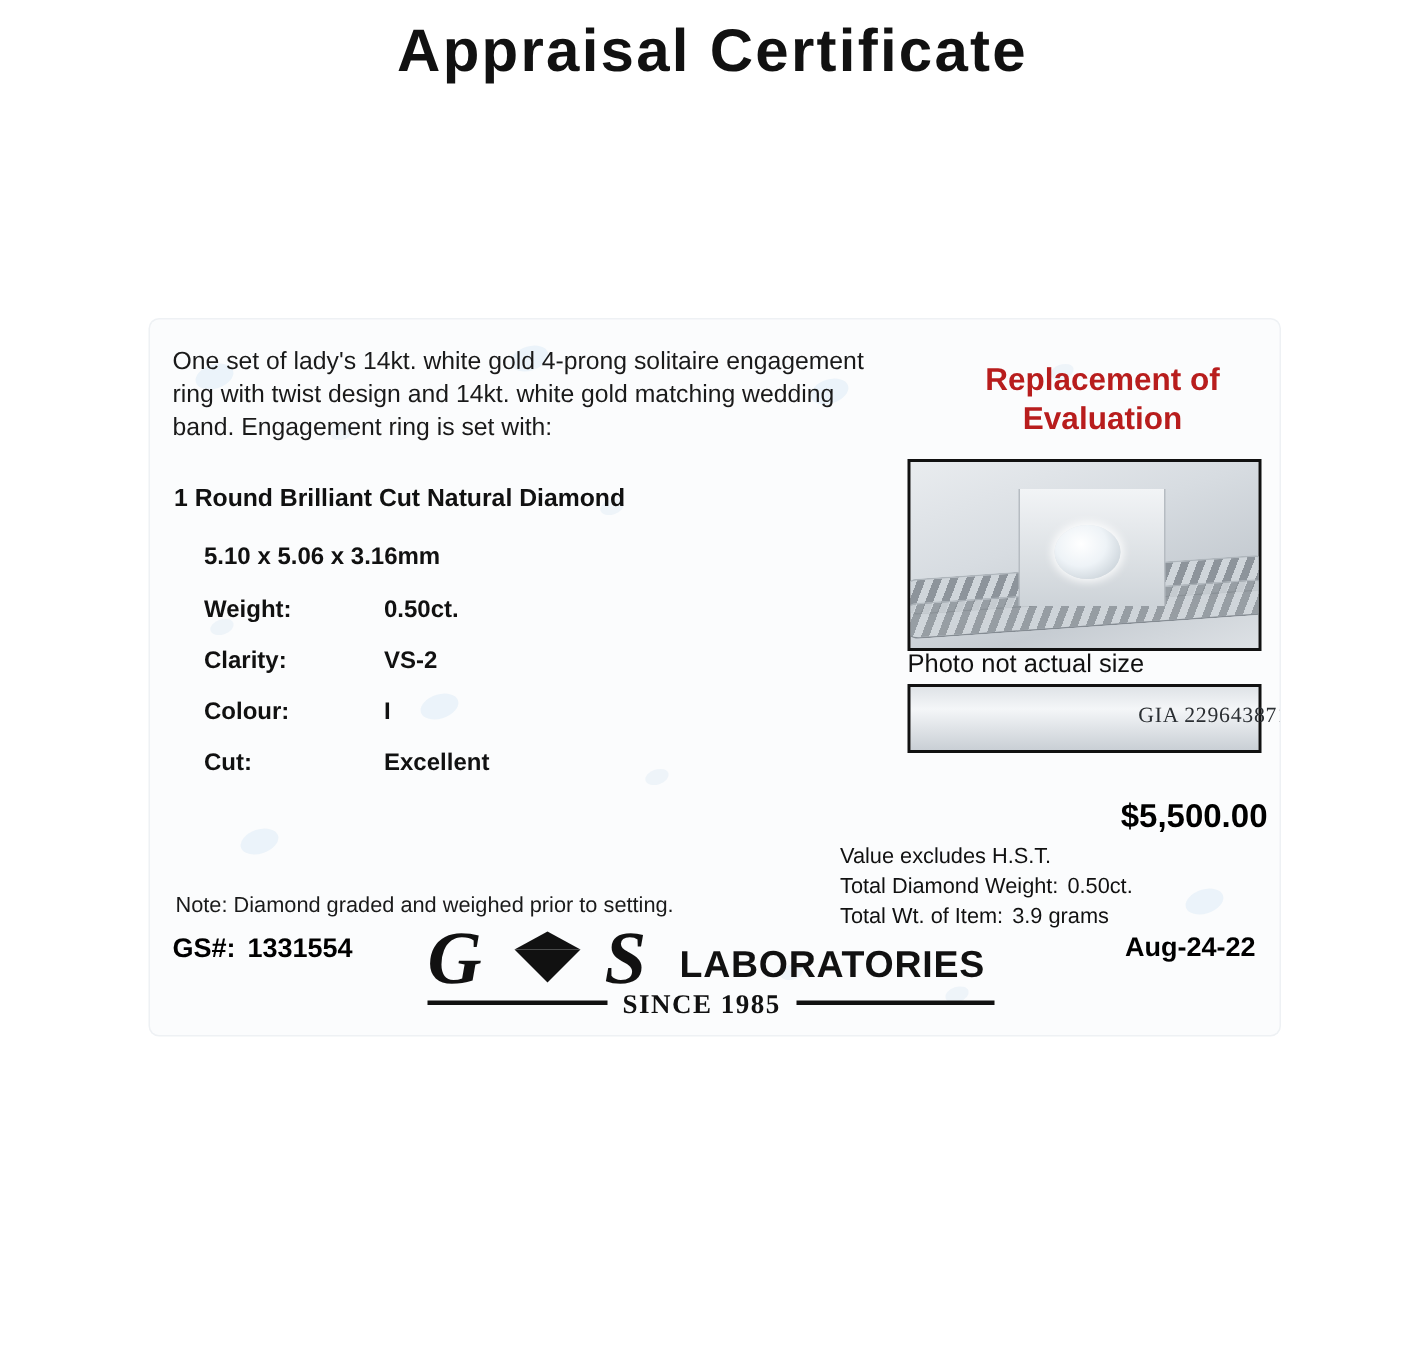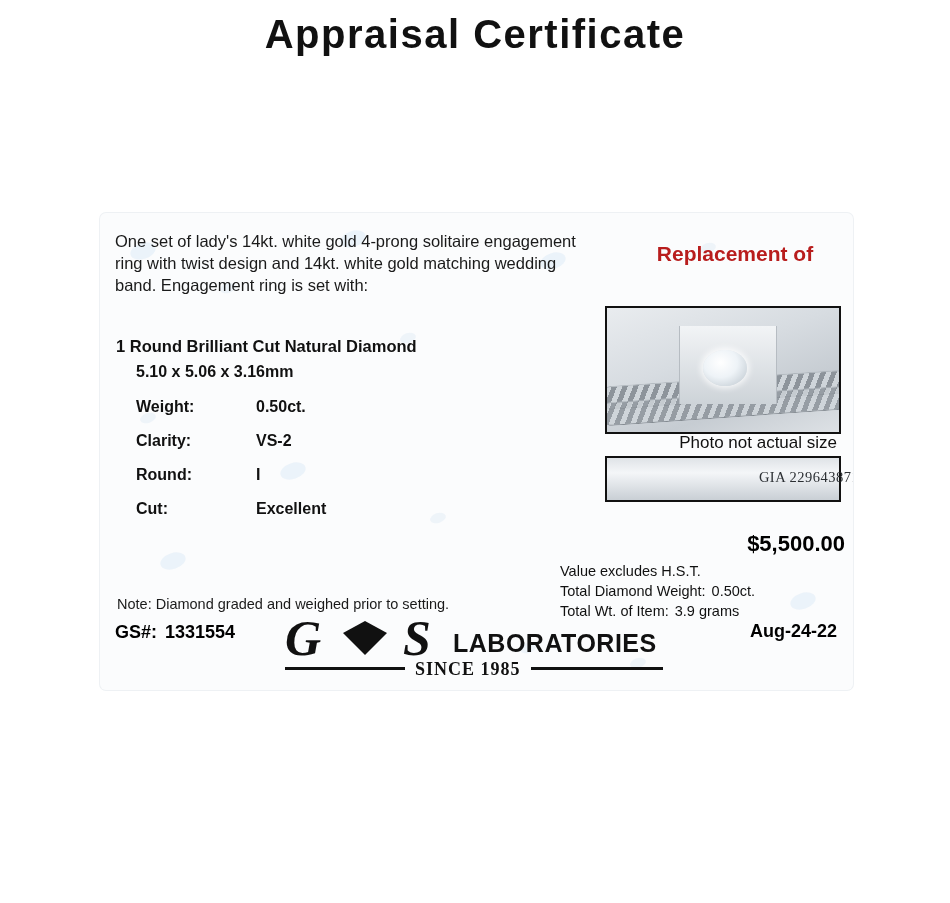--- a/index.html
+++ b/index.html
@@ -65,21 +65,20 @@
     line-height: 1.32;
     color: #1a1a1a;
   }
   .item-heading {
     position: absolute;
     left: 16px;
     top: 110px;
     font-size: 16.5px;
     font-weight: bold;
     color: #111;
-    margin-top: 14px;
   }
   .dims {
     position: absolute;
     left: 36px;
     top: 150px;
     font-size: 16px;
     font-weight: bold;
     color: #111;
   }
   .spec {
@@ -166,21 +165,21 @@
     height: 36px;
     background: radial-gradient(ellipse at 40% 35%, #ffffff 0%, #eef3f7 45%, #b9c3cb 100%);
     border-radius: 50%;
     box-shadow: 0 0 6px 2px rgba(255,255,255,.85);
   }
   .photo-caption {
     position: absolute;
     left: 505px;
     top: 220px;
     width: 232px;
-    text-align: right;
+    text-align: left;
     font-size: 17px;
     color: #111;
   }
   .inscription-box {
     position: absolute;
     left: 505px;
     top: 243px;
     width: 232px;
     height: 42px;
     border: 2px solid #111;
@@ -340,34 +339,35 @@
     <div class="item-heading">1 Round Brilliant Cut Natural Diamond</div>
     <div class="dims">5.10 x 5.06 x 3.16mm</div>
 
     <div class="spec spec-0">
       <span class="k">Weight:</span><span class="v">0.50ct.</span>
     </div>
     <div class="spec spec-1">
       <span class="k">Clarity:</span><span class="v">VS-2</span>
     </div>
     <div class="spec spec-2">
-      <span class="k">Round:</span><span class="v">I</span>
+      <span class="k">Colour:</span><span class="v">I</span>
     </div>
     <div class="spec spec-3">
       <span class="k">Cut:</span><span class="v">Excellent</span>
     </div>
 
     <div class="note">Note: Diamond graded and weighed prior to setting.</div>
 
     <div class="gsnum">
       <span class="lbl">GS#:</span><span>1331554</span>
     </div>
 
     <div class="cert-title">
       <div>Replacement of</div>
+      <div>Evaluation</div>
     </div>
 
     <div class="photo-box">
       <div class="ring-band"></div>
       <div class="ring-band b2"></div>
       <div class="ring-center"></div>
       <div class="diamond"></div>
     </div>
     <div class="photo-caption">Photo not actual size</div>
 

